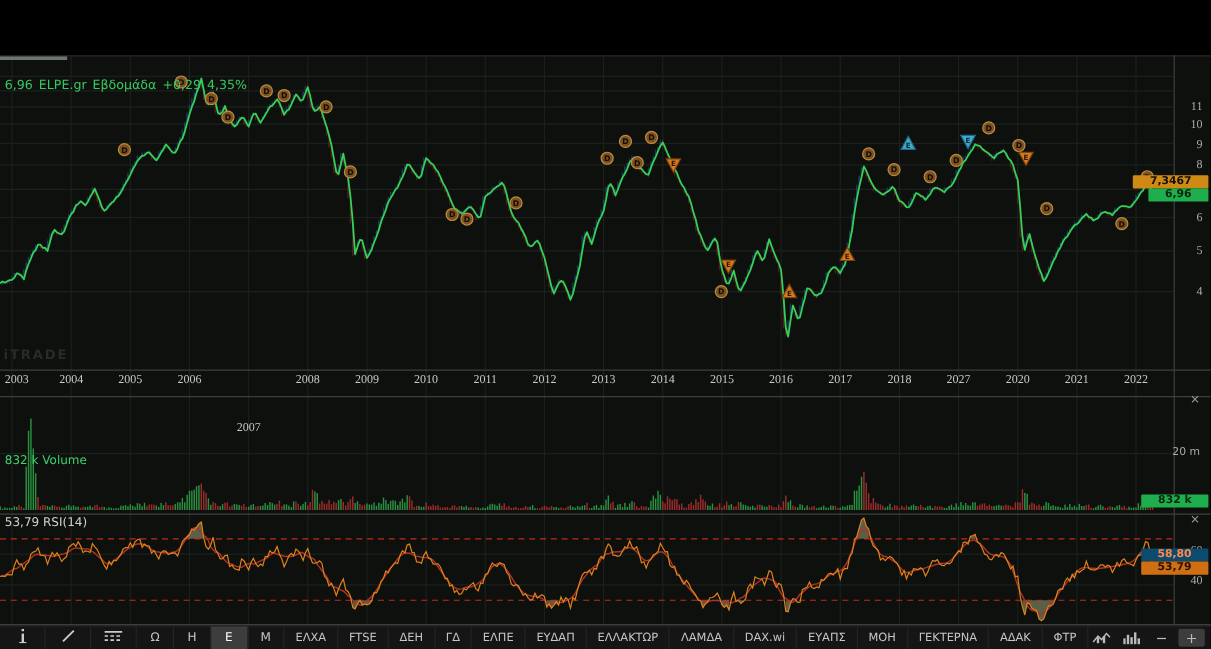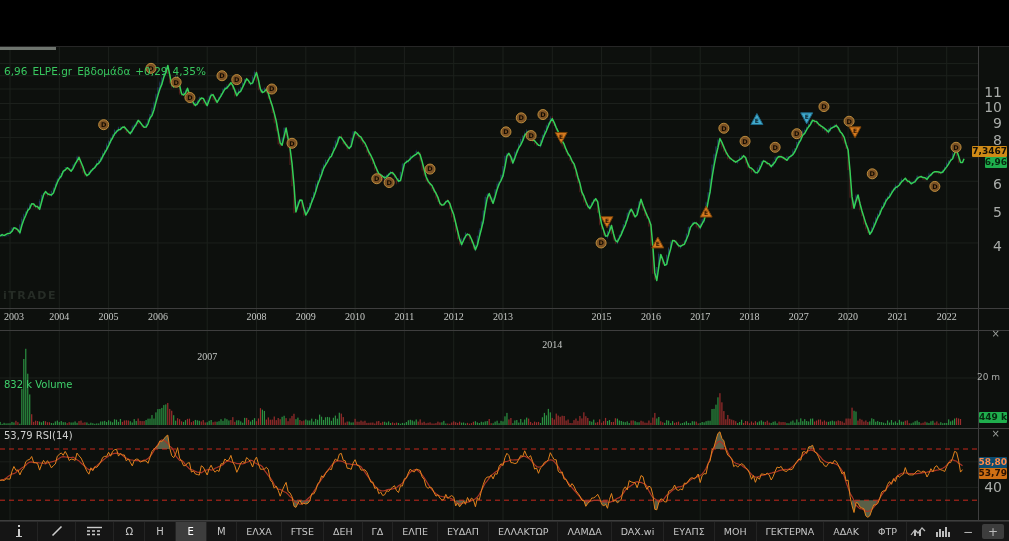--- a/index.html
+++ b/index.html
@@ -4,24 +4,24 @@
 <style>
   html,body{margin:0;padding:0;background:#000;width:1009px;height:541px;overflow:hidden;
     font-family:"DejaVu Sans",sans-serif;position:relative;}
   #app{position:absolute;inset:0;}
   #chart-svg{position:absolute;left:0;top:0;}
   .hscroll{position:absolute;left:0;top:47px;width:56px;height:3px;background:#6e746e;}
   .quote{position:absolute;left:4px;top:65px;font-size:10.5px;color:#38c85f;white-space:nowrap;}
   .quote span{margin-right:5px;}
   .watermark{position:absolute;left:3px;top:289px;font-size:11px;font-weight:bold;
     color:#262c26;letter-spacing:1.5px;}
-  .ptick,.rtick{position:absolute;left:978px;width:24px;text-align:right;font-size:14px;color:#a9aca9;}
+  .ptick,.rtick{position:absolute;left:978px;width:24px;text-align:right;font-size:10px;color:#a9aca9;font-family:Liberation Serif, serif;}
   .vtick{position:absolute;left:972px;width:28px;text-align:right;top:372px;font-size:9px;color:#a9aca9;}
   .ytick{position:absolute;top:311px;font-size:10px;color:#c6c9c6;transform:translateX(-50%);white-space:nowrap;font-family:Liberation Serif, serif;}
-  .badge{position:absolute;right:2px;font-size:9px;font-weight:bold;padding:1px 0;border-radius:1px;line-height:9px;}
+  .badge{position:absolute;right:2px;font-size:9px;font-weight:bold;padding:1px 14px;border-radius:1px;line-height:9px;}
   .badge-ind{top:146px;background:#cf8a16;color:#141006;}
   .badge-last{top:157px;background:#1fae4d;color:#07270f;}
   .badge-vol{top:412px;background:#1fae4d;color:#07270f;}
   .badge-rsima{top:457px;background:#0c4a6e;color:#ff8a4a;}
   .badge-rsival{top:468px;background:#cf6f14;color:#2a1103;}
   .pane-title{position:absolute;left:4px;font-size:10px;white-space:nowrap;}
   .vol-title{top:331px;color:#3fd06b;margin-top:48px;}
   .rsi-title{top:430px;color:#cfd0cf;}
   .closex{position:absolute;right:9px;font-size:10px;line-height:10px;color:#9a9e9a;cursor:pointer;}
   .closex.vol{top:329px;}
@@ -1717,34 +1717,34 @@
       <div class="ytick" style="left: 59.3px;">2004</div>
       <div class="ytick" style="left: 108.6px;">2005</div>
       <div class="ytick" style="left: 157.9px;">2006</div>
       <div class="ytick" style="left: 207.2px; margin-top: 40px;">2007</div>
       <div class="ytick" style="left: 256.5px;">2008</div>
       <div class="ytick" style="left: 305.8px;">2009</div>
       <div class="ytick" style="left: 355.1px;">2010</div>
       <div class="ytick" style="left: 404.4px;">2011</div>
       <div class="ytick" style="left: 453.7px;">2012</div>
       <div class="ytick" style="left: 503px;">2013</div>
-      <div class="ytick" style="left: 552.3px; margin-top: 28px;">2014</div>
+      <div class="ytick" style="left: 552.3px;">2014</div>
       <div class="ytick" style="left: 601.6px;">2015</div>
       <div class="ytick" style="left: 650.9px;">2016</div>
       <div class="ytick" style="left: 700.2px;">2017</div>
       <div class="ytick" style="left: 749.5px;">2018</div>
       <div class="ytick" style="left: 798.8px;">2027</div>
       <div class="ytick" style="left: 848.1px;">2020</div>
       <div class="ytick" style="left: 897.4px;">2021</div>
       <div class="ytick" style="left: 946.7px;">2022</div>
     </div>
 
   <div class="pane-title vol-title">832 k Volume</div>
   <div class="vtick">20 m</div>
-  <div class="badge badge-vol">449 k</div>
+  <div class="badge badge-vol">832 k</div>
   <div class="closex vol">×</div>
 
   <div class="pane-title rsi-title">53,79 RSI(14)</div>
   <div id="rsi-ticks">
       <div class="rtick" style="top: 453.8px;">60</div>
       <div class="rtick" style="top: 479.4px;">40</div>
     </div>
   <div class="badge badge-rsima">58,80</div>
   <div class="badge badge-rsival">53,79</div>
   <div class="closex rsi">×</div>

